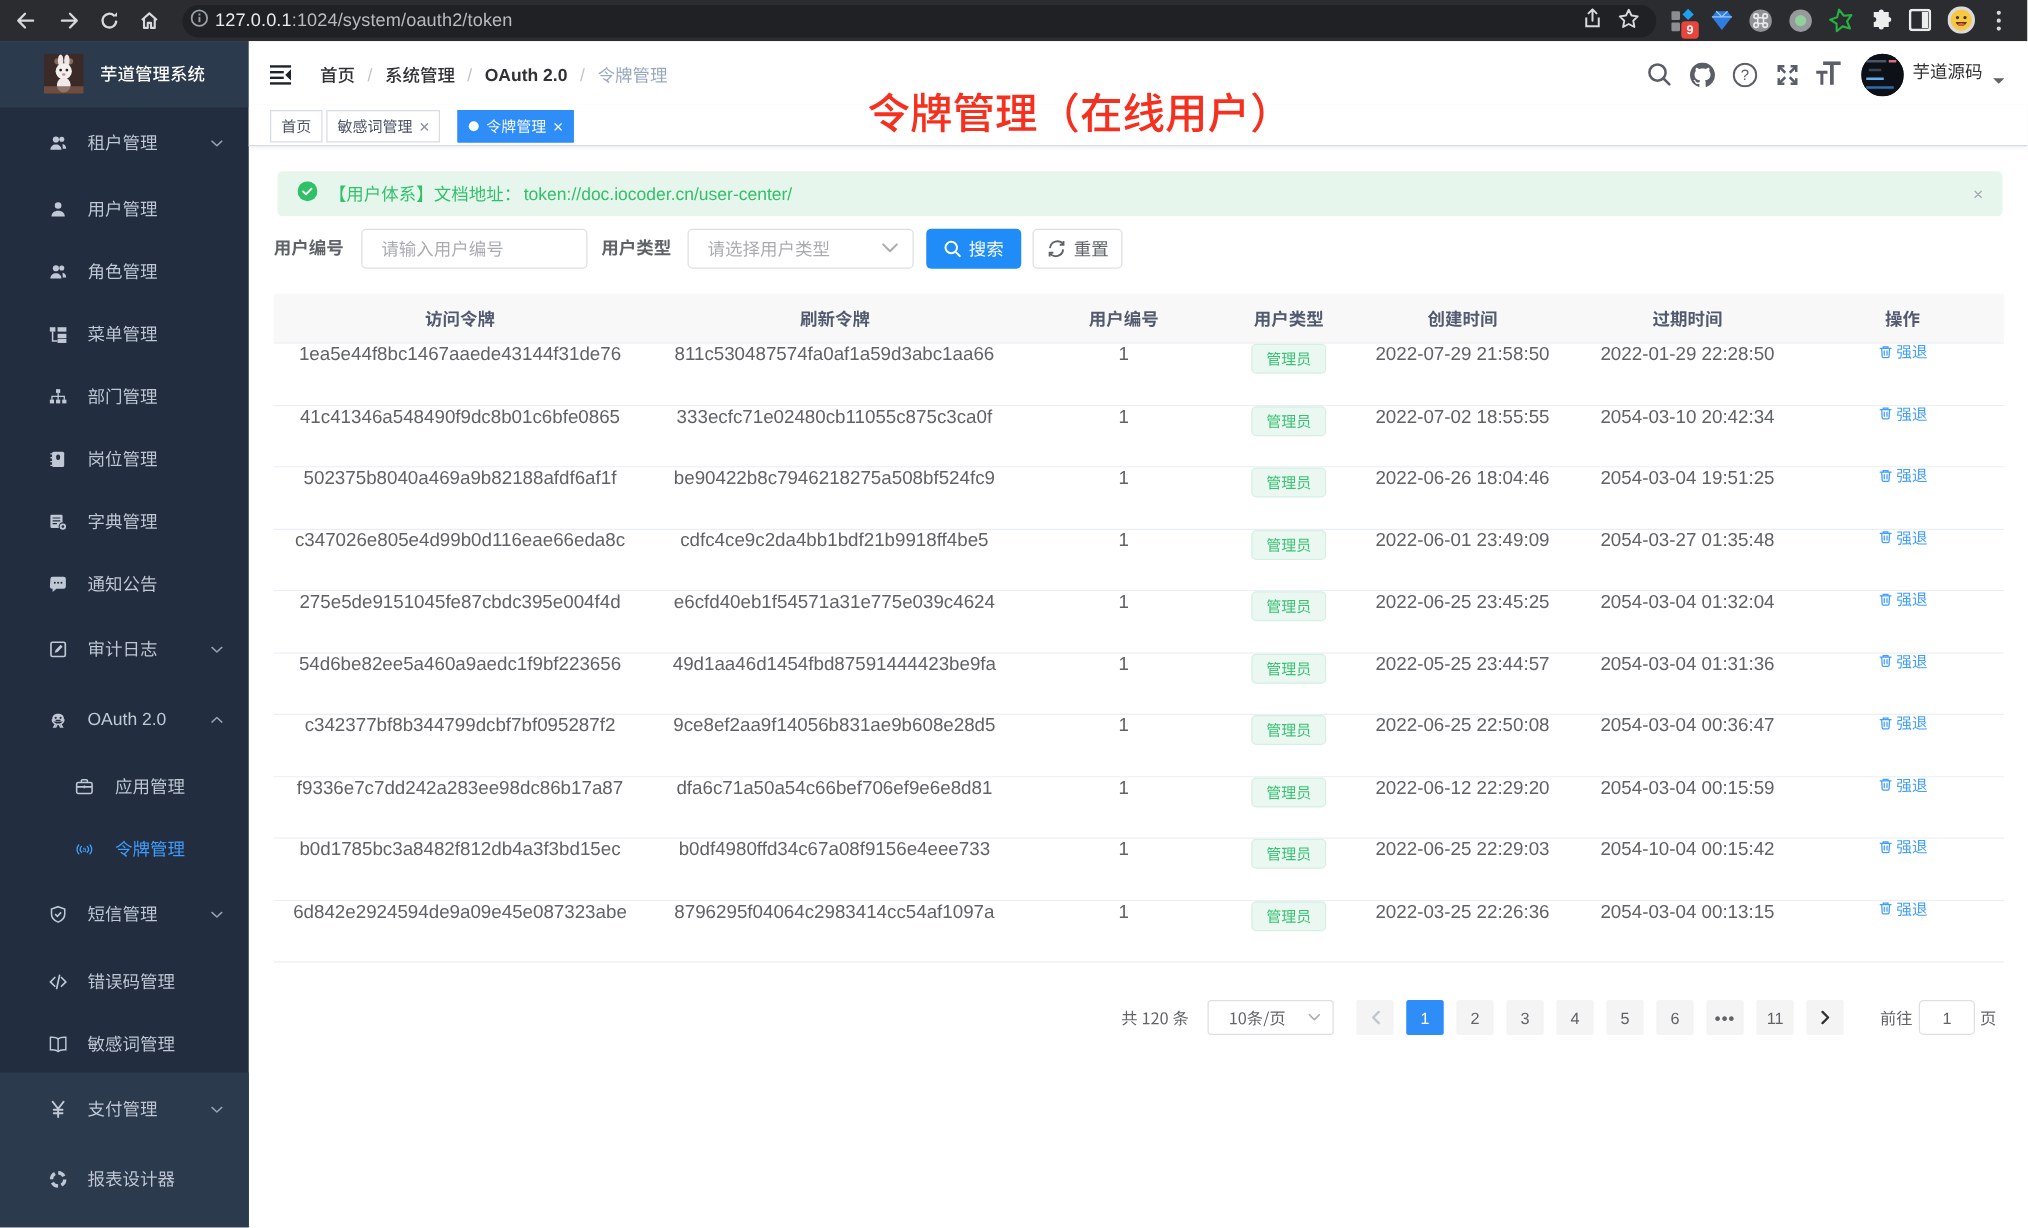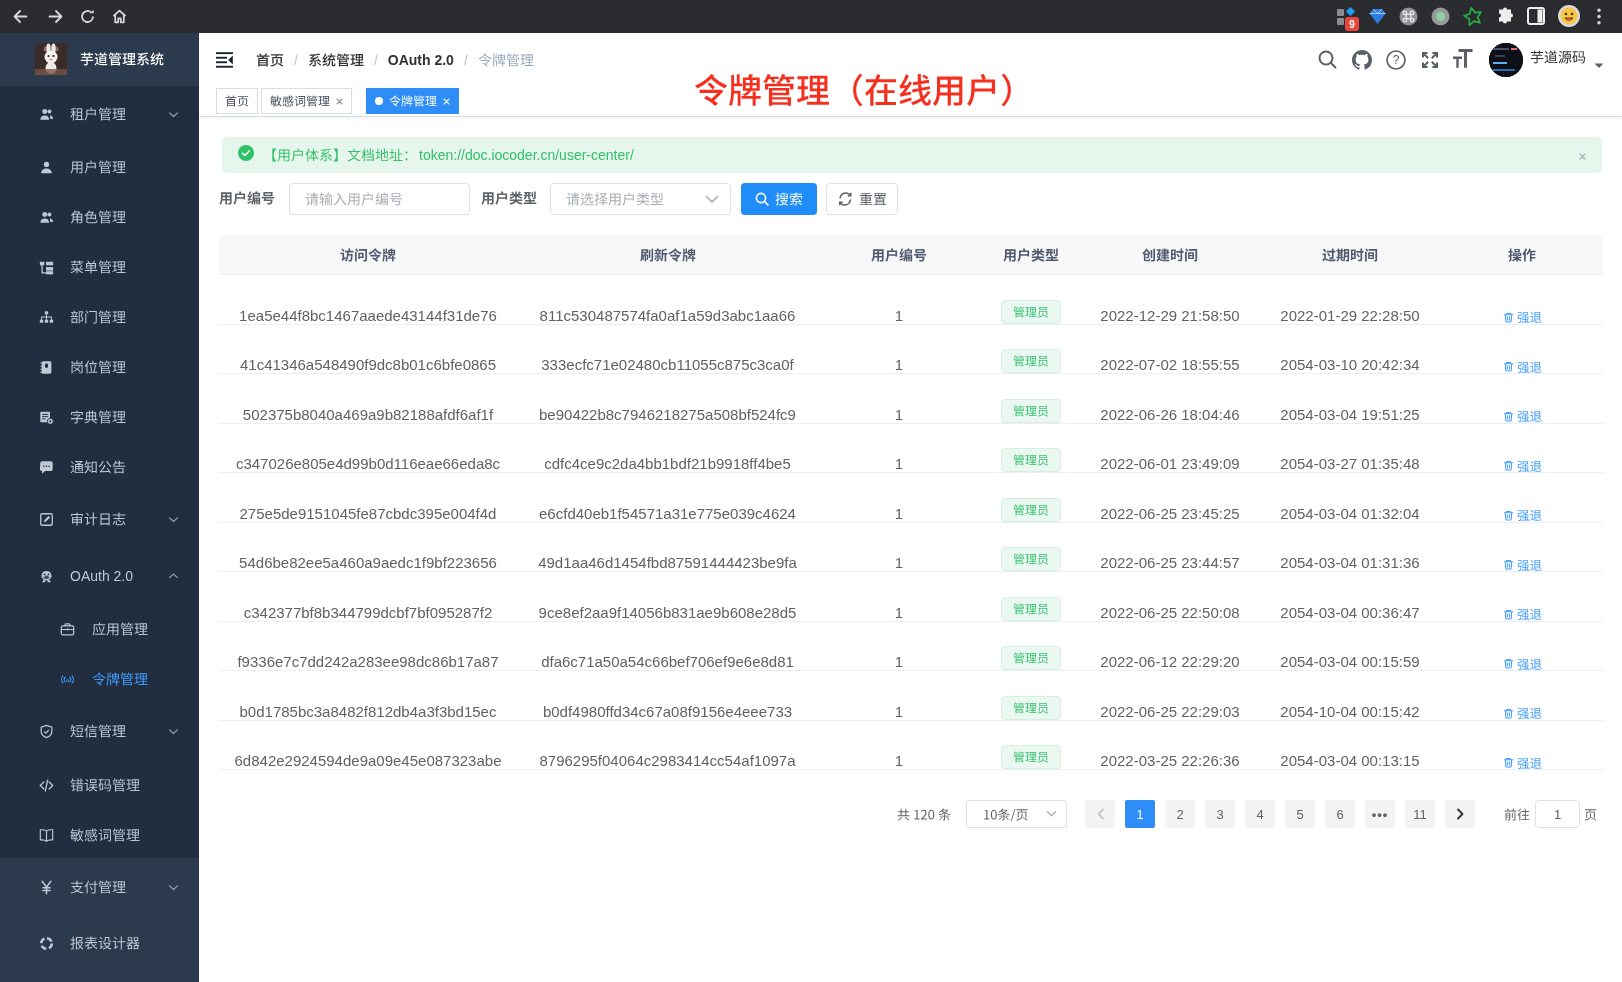--- a/index.html
+++ b/index.html
@@ -28,21 +28,21 @@
 .tag.active{background:#2e8df7;border-color:#2e8df7;color:#fff}
 .bc{font-size:14px;color:#303133}
 .bc-sep{color:#c0c4cc;margin:0 10px;font-size:14px}
 
 #alert{position:absolute;left:222px;top:137px;width:1380px;height:36px;background:#e7f6ed;border-radius:4px;display:flex;align-items:center}
 .inp{position:absolute;top:183px;height:32px;border:1px solid #dcdfe6;border-radius:4px;background:#fff;display:flex;align-items:center}
 .btn{position:absolute;top:183px;height:32px;border-radius:4px;display:flex;align-items:center;justify-content:center}
 
 #tbl{position:absolute;left:219px;top:235px;width:1384px}
 #tbl .hd{display:flex;height:40px;background:#f8f8f9;border-bottom:1px solid #ebeef5;align-items:center}
-#tbl .tr{display:flex;height:49.5px;border-bottom:1px solid #ebeef5;align-items:flex-end;background:#fff}
+#tbl .tr{display:flex;height:49.5px;border-bottom:1px solid #ebeef5;align-items:flex-start;background:#fff}
 #tbl .c{display:flex;align-items:center;justify-content:center;flex:none}
 .c1{width:298px}.c2{width:301px}.c3{width:162px}.c4{width:101px}.c5{width:178px}.c6{width:182px}.c7{width:162px}
 .mono{font-size:15px;color:#606266}
 .tagok{height:24px;padding:0 11px;background:#eaf8f1;border:1px solid #d4f0e2;border-radius:4px;display:flex;align-items:center}
 .kick{display:flex;align-items:center;gap:3px}
 .kick svg:not(.z){width:11px;height:11px}
 
 #pager{position:absolute;top:800px;height:28px;display:flex;align-items:center;left:897px}
 .pbtn{min-width:30px;height:28px;background:#f4f4f5;border-radius:2px;margin-left:10px;display:flex;align-items:center;justify-content:center;color:#606266;font-size:13px}
 .pbtn.on{background:#2e8df7;color:#fff}
@@ -172,20 +172,36 @@
     <div class="abs" style="left:47px;top:8px"><svg width="17" height="17" viewBox="0 0 17 17" fill="none">
         <path d="M2.5 8.5H14M9 3l5.4 5.5L9 14" stroke="#d6d9dd" stroke-width="1.8" stroke-linecap="round" stroke-linejoin="round"></path>
       </svg></div>
     <div class="abs" style="left:79px;top:8px"><svg width="17" height="17" viewBox="0 0 17 17" fill="none">
         <path d="M14 8.5a5.5 5.5 0 1 1-1.6-3.9" stroke="#d6d9dd" stroke-width="1.8" fill="none"></path>
         <path d="M14.6 1.8v3.4h-3.4z" fill="#d6d9dd"></path>
       </svg></div>
     <div class="abs" style="left:111px;top:8px"><svg width="17" height="17" viewBox="0 0 17 17" fill="none">
         <path d="M2.5 8L8.5 2.7 14.5 8M4.2 7v7.3h3v-4h2.6v4h3V7" stroke="#d6d9dd" stroke-width="1.7" fill="none" stroke-linejoin="round"></path>
       </svg></div>
+    <div id="omni">
+      <div style="margin-left:6px"><svg width="15" height="15" viewBox="0 0 15 15" fill="none">
+          <circle cx="7.5" cy="7.5" r="6.2" stroke="#9aa0a6" stroke-width="1.4"></circle>
+          <rect x="6.8" y="6.5" width="1.5" height="4.2" fill="#9aa0a6"></rect>
+          <rect x="6.8" y="3.8" width="1.5" height="1.6" fill="#9aa0a6"></rect>
+        </svg></div>
+      <div class="curl" style="margin-left:5px;color:#e8eaed">127.0.0.1<span style="color:#b7bbc0">:1024/system/oauth2/token</span></div>
+      <div style="flex:1"></div>
+      <div style="margin-right:12px"><svg width="16" height="17" viewBox="0 0 16 17" fill="none">
+          <path d="M8 1.5v9M8 1.5L4.8 4.7M8 1.5l3.2 3.2" stroke="#d6d9dd" stroke-width="1.6" stroke-linecap="round" stroke-linejoin="round"></path>
+          <path d="M3 8v7h10V8" stroke="#d6d9dd" stroke-width="1.6" fill="none"></path>
+        </svg></div>
+      <div style="margin-right:13px"><svg width="18" height="18" viewBox="0 0 18 18" fill="none">
+          <path d="M9 1.8l2.2 4.6 5 .7-3.6 3.5.9 5-4.5-2.4-4.5 2.4.9-5L1.8 7.1l5-.7z" stroke="#d6d9dd" stroke-width="1.5" fill="none" stroke-linejoin="round"></path>
+        </svg></div>
+    </div>
     <div class="abs" style="left:1337px;top:7px"><svg width="24" height="24" viewBox="0 0 24 24" fill="none">
         <rect x="0" y="2" width="7" height="7" rx="1" fill="#8a8d91"></rect>
         <rect x="0" y="11" width="7" height="7" rx="1" fill="#8a8d91"></rect>
         <path d="M13.5 0l4.5 4.5-4.5 4.5L9 4.5z" fill="#1ea0f2"></path>
       </svg><div class="abs" style="left:8px;top:10px;width:14px;height:14px;background:#e8453c;border-radius:3px;color:#fff;font-size:10px;font-weight:700;display:flex;align-items:center;justify-content:center">9</div></div>
     <div class="abs" style="left:1369px;top:8px"><svg width="17" height="17" viewBox="0 0 17 17" fill="none">
         <path d="M4 1h9l3.5 4.5L8.5 16 0.5 5.5z" fill="#2f7de1"></path>
         <path d="M4 1l4.5 4.5L13 1M0.5 5.5h16" stroke="#9ec8f5" stroke-width="1"></path>
       </svg></div>
     <div class="abs" style="left:1399px;top:7px"><svg width="19" height="19" viewBox="0 0 19 19" fill="none">
@@ -848,21 +864,21 @@
       <div class="c c4">
         <span class="tagok">
           <svg class="z" width="36.0" height="12" viewBox="0 -880 3000 1000" fill="#38c172">
             <use href="#g2"></use>
             <use href="#g3" x="1000"></use>
             <use href="#g103" x="2000"></use>
           </svg>
         </span>
       </div>
       <div class="c c5">
-        <span class="mono">2022-12-29 21:58:50</span>
+        <span class="mono">2022-07-29 21:58:50</span>
       </div>
       <div class="c c6">
         <span class="mono">2022-01-29 22:28:50</span>
       </div>
       <div class="c c7">
         <span class="kick">
           <svg width="14" height="14" viewBox="0 0 14 14" fill="none">
             <path d="M1.5 3.5h11M4.6 3.5V1.8h4.8v1.7M3 3.5l.5 8.2a1.2 1.2 0 0 0 1.2 1.1h4.6a1.2 1.2 0 0 0 1.2-1.1l.5-8.2M5.6 6v4.2M8.4 6v4.2" stroke="#419efc" stroke-width="1.3" fill="none" stroke-linecap="round"></path>
           </svg>
           <svg class="z" width="25.0" height="12.5" viewBox="0 -880 2000 1000" fill="#419efc">
@@ -1033,21 +1049,21 @@
       <div class="c c4">
         <span class="tagok">
           <svg class="z" width="36.0" height="12" viewBox="0 -880 3000 1000" fill="#38c172">
             <use href="#g2"></use>
             <use href="#g3" x="1000"></use>
             <use href="#g103" x="2000"></use>
           </svg>
         </span>
       </div>
       <div class="c c5">
-        <span class="mono">2022-06-25 23:44:57</span>
+        <span class="mono">2022-05-25 23:44:57</span>
       </div>
       <div class="c c6">
         <span class="mono">2054-03-04 01:31:36</span>
       </div>
       <div class="c c7">
         <span class="kick">
           <svg width="14" height="14" viewBox="0 0 14 14" fill="none">
             <path d="M1.5 3.5h11M4.6 3.5V1.8h4.8v1.7M3 3.5l.5 8.2a1.2 1.2 0 0 0 1.2 1.1h4.6a1.2 1.2 0 0 0 1.2-1.1l.5-8.2M5.6 6v4.2M8.4 6v4.2" stroke="#419efc" stroke-width="1.3" fill="none" stroke-linecap="round"></path>
           </svg>
           <svg class="z" width="25.0" height="12.5" viewBox="0 -880 2000 1000" fill="#419efc">

